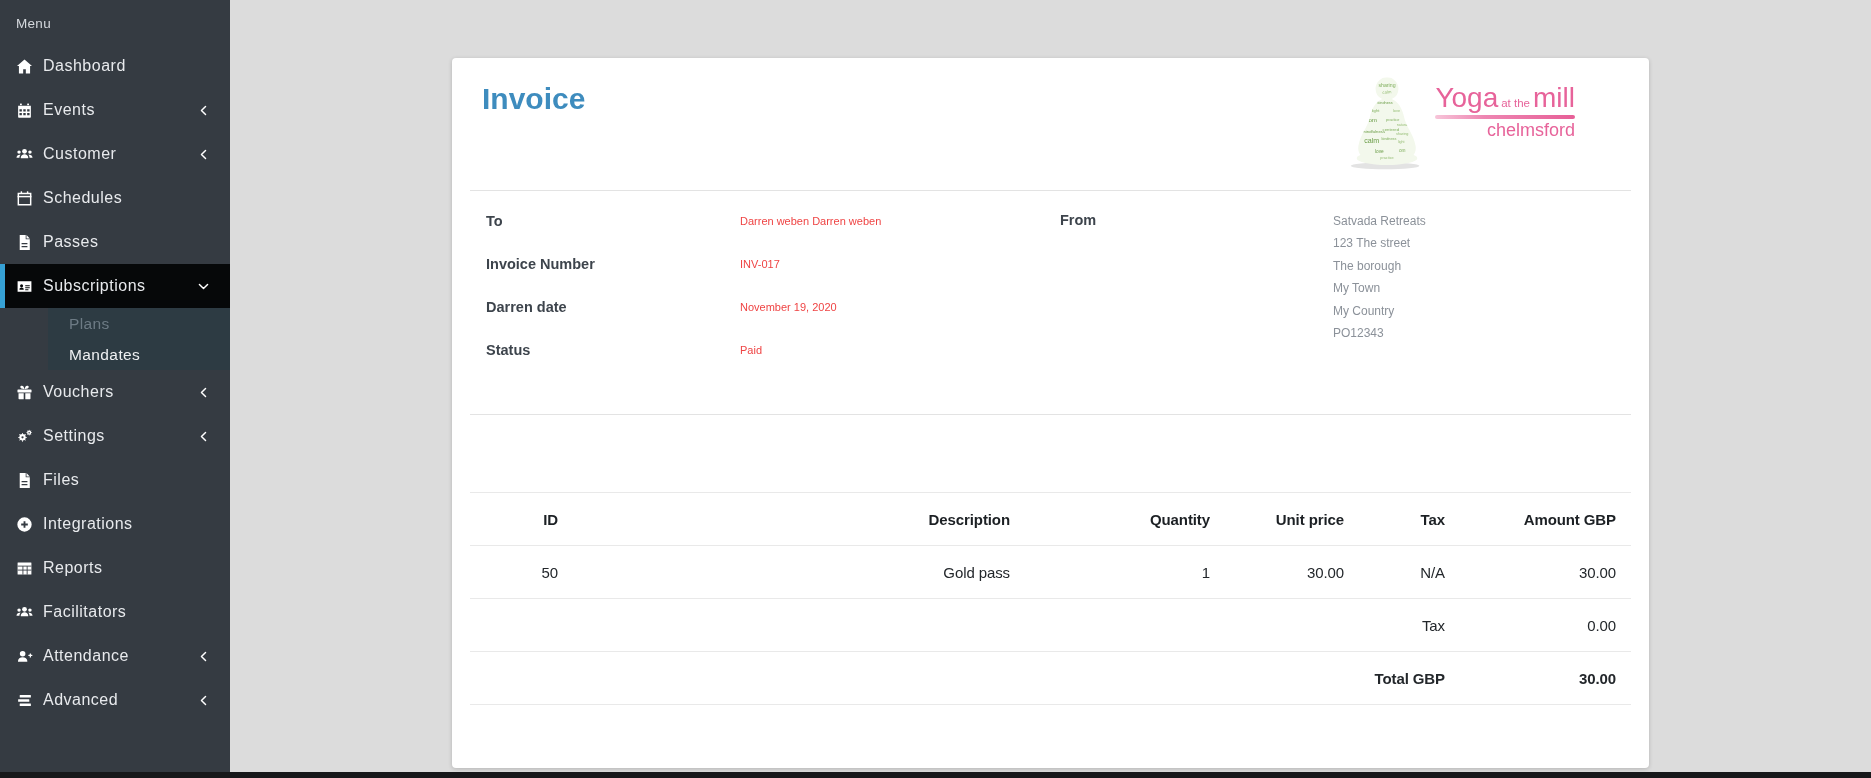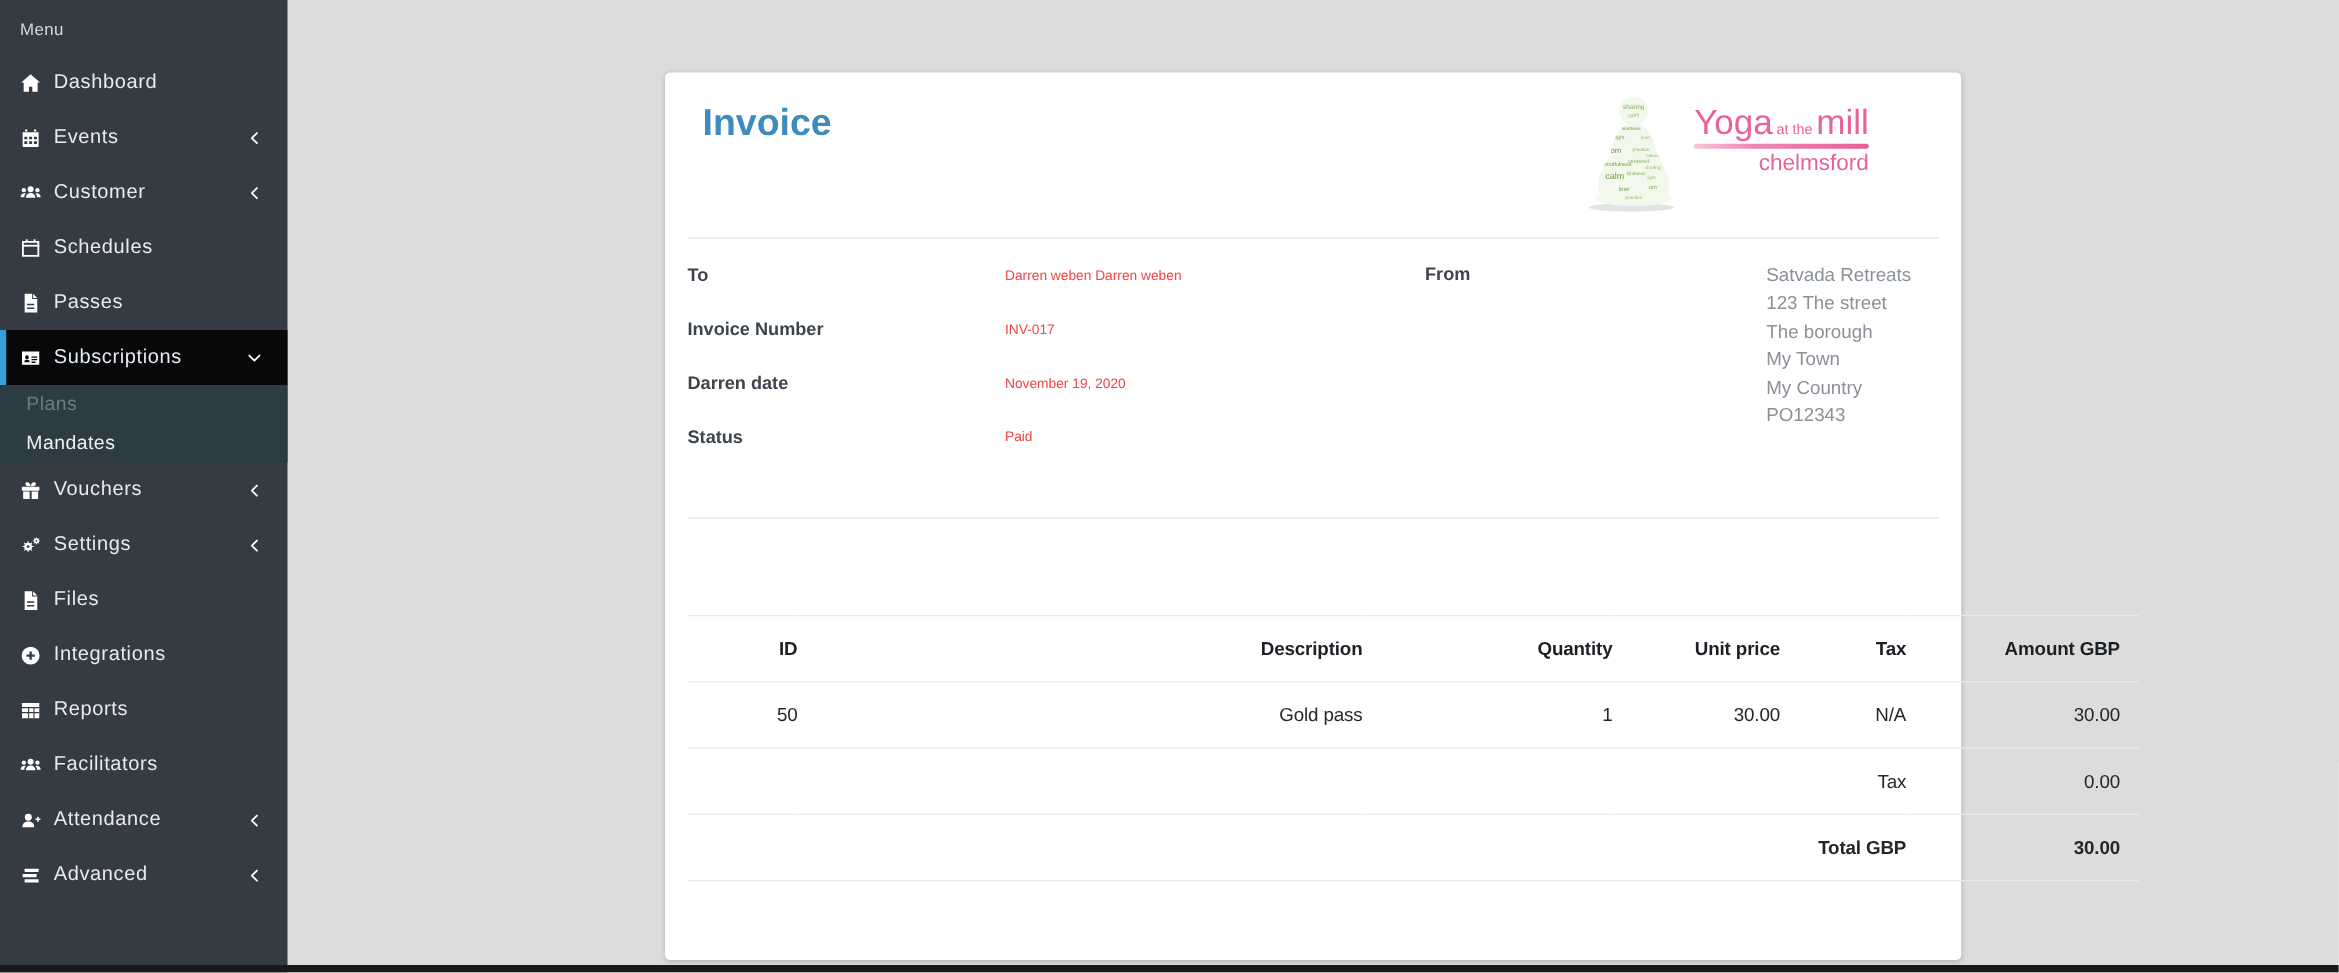--- a/index.html
+++ b/index.html
@@ -11,53 +11,53 @@
   
   .sidebar{position:absolute;left:0;top:0;bottom:0;width:230px;background:#353b42;z-index:2;}
   .menu-label{color:#d4d8dd;font-size:13.5px;letter-spacing:.3px;padding:16px 16px 13px;}
   .nav-item{height:44px;display:flex;align-items:center;padding-left:16px;cursor:pointer;}
   .nav-item .ic{width:27px;display:flex;align-items:center;flex:0 0 27px;}
   .nav-item .ic svg{width:17px;height:17px;fill:#fff;}
   .nav-item .lbl{font-size:16px;color:#e8eaed;letter-spacing:.5px;}
   .chev{margin-left:auto;margin-right:20px;display:flex;align-items:center;}
   .chev svg{width:13px;height:13px;}
   .nav-item.active{background:#060809;border-left:5px solid #36a1d5;padding-left:11px;}
-  .submenu{background:#2d3b43;}
+  .submenu{background:#2d3b43;margin-left:48px;}
   .sub-item{height:31px;display:flex;align-items:center;padding-left:21px;font-size:15.5px;
     color:#eef0f2;letter-spacing:.4px;cursor:pointer;}
   .sub-item.muted{color:#6d7b85;}
   .bottom-bar{position:absolute;left:0;right:0;bottom:0;height:6px;background:#17181a;z-index:10;}
   
   .main{position:absolute;left:230px;right:0;top:0;bottom:0;}
-  .card{width:1037px;height:710px;box-sizing:border-box;background:#fff;margin:58px auto 0;
+  .card{width:1197px;height:710px;box-sizing:border-box;background:#fff;margin:58px auto 0;
     border-radius:4px;box-shadow:0 1px 4px rgba(0,0,0,.18);padding:0 18px;}
   .divider{height:1px;background:#e3e3e3;}
   
   .card-head{height:132px;position:relative;}
   .inv-title{position:absolute;left:12px;top:24px;font-size:30px;font-weight:bold;color:#3e8cbe;}
   .logo{position:absolute;right:56px;top:16px;display:flex;align-items:flex-start;}
   .buddha{width:80px;height:98px;}
   .brand{margin-left:8px;padding-top:8px;}
   .brand-line1{display:flex;align-items:baseline;white-space:nowrap;color:#e7639a;}
   .brand-yoga,.brand-mill{font-size:28px;}
   .brand-atthe{font-size:11.5px;margin:0 3px;}
   .brand-bar{height:4px;border-radius:2px;margin-top:1px;
     background:linear-gradient(90deg,#f7c5d9 0%,#ee86b2 35%,#e75f97 100%);}
   .brand-sub{text-align:right;font-size:18px;color:#e7639a;margin-top:1px;}
   
   .details{display:flex;height:223px;box-sizing:border-box;padding-top:8px;}
   .d-left{width:590px;flex:0 0 590px;}
-  .d-row{height:43px;display:flex;align-items:center;}
+  .d-row{height:43px;display:flex;align-items:center;margin-left:16px;}
   .d-label{width:254px;flex:0 0 254px;font-size:14.5px;font-weight:bold;color:#3d444c;}
   .d-value{font-size:11px;color:#ef4444;text-align:right;}
   .d-right{flex:1;display:flex;}
   .from-label{width:273px;flex:0 0 273px;font-size:14.5px;font-weight:bold;color:#3d444c;
     line-height:43px;}
   .from-vals{margin-top:11px;}
-  .from-line{font-size:15px;color:#8b9199;line-height:22.4px;}
+  .from-line{font-size:12px;color:#8b9199;line-height:22.4px;}
   
   .table-wrap{margin-top:77px;}
   table{width:100%;border-collapse:collapse;table-layout:fixed;}
   th,td{height:52px;padding:0;font-size:15px;color:#23272b;border-bottom:1px solid #e9e9e9;
     letter-spacing:-.1px;}
   thead th{border-top:1px solid #e9e9e9;font-weight:bold;color:#1c2024;}
   .al{text-align:right;} .ar{text-align:right;}
   .pad-l{padding-left:16px;} .pad-r{padding-right:15px;}
   td.t-label{text-align:right;} td.t-label.bold,td.t-val.bold{font-weight:bold;}
   .cloud-word{font-family:"Liberation Sans",sans-serif;}

